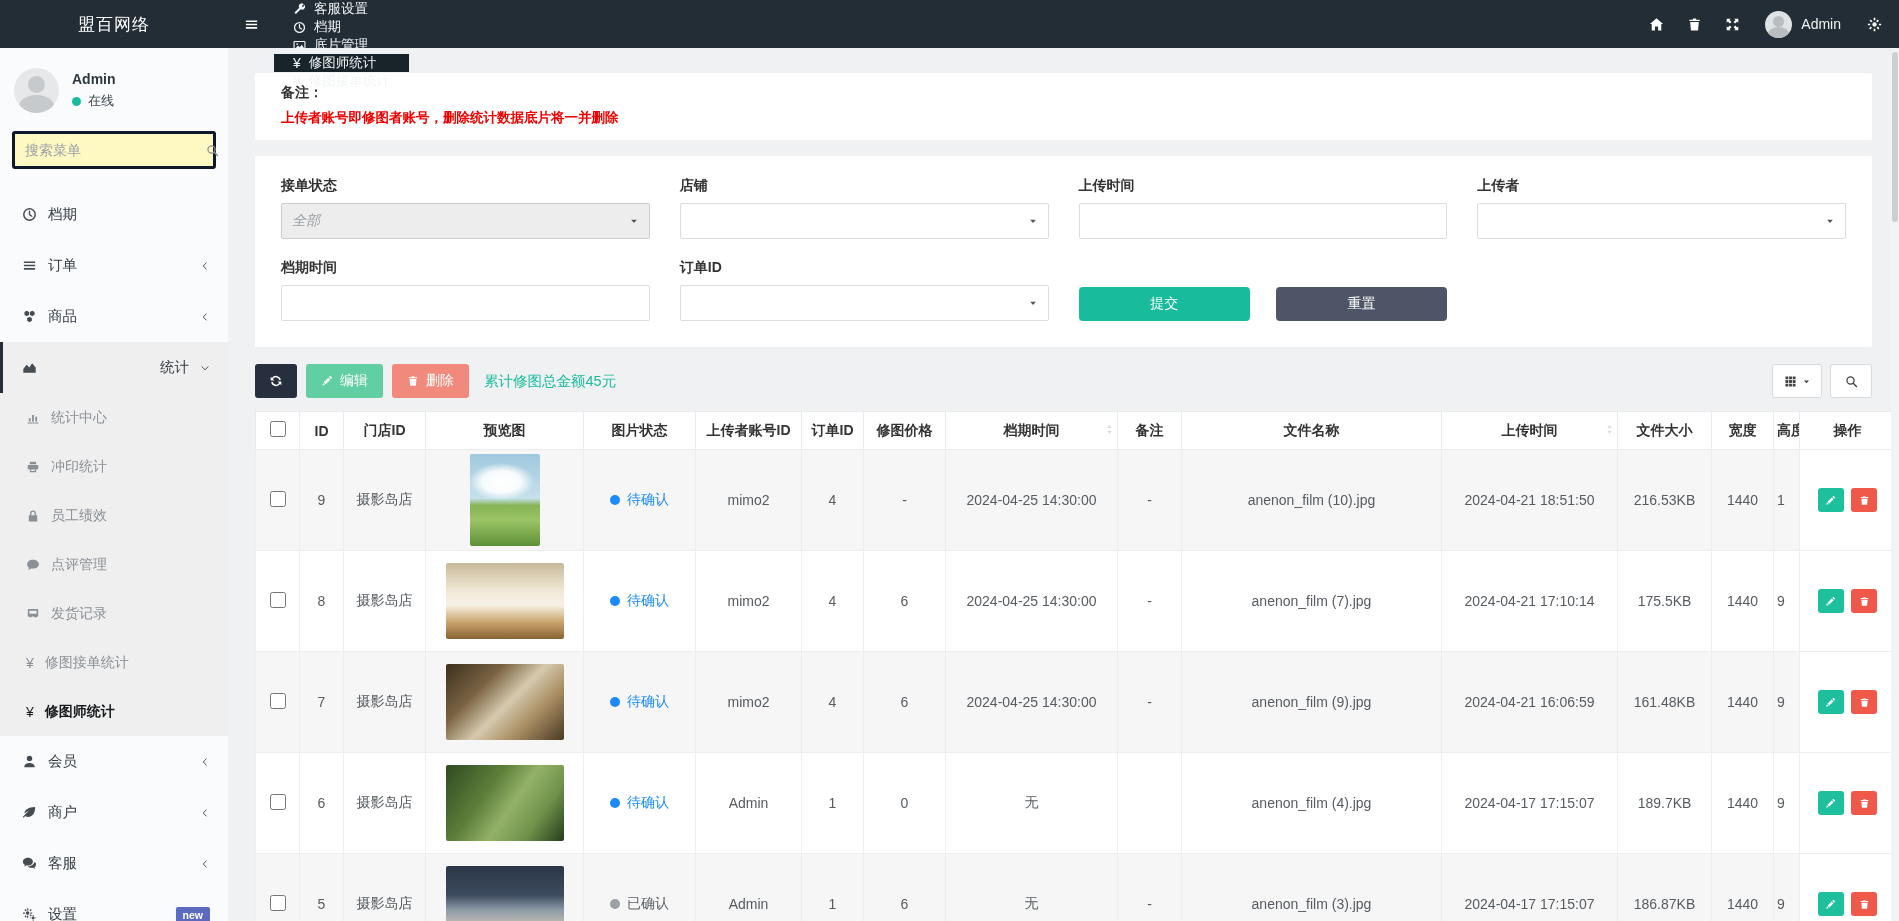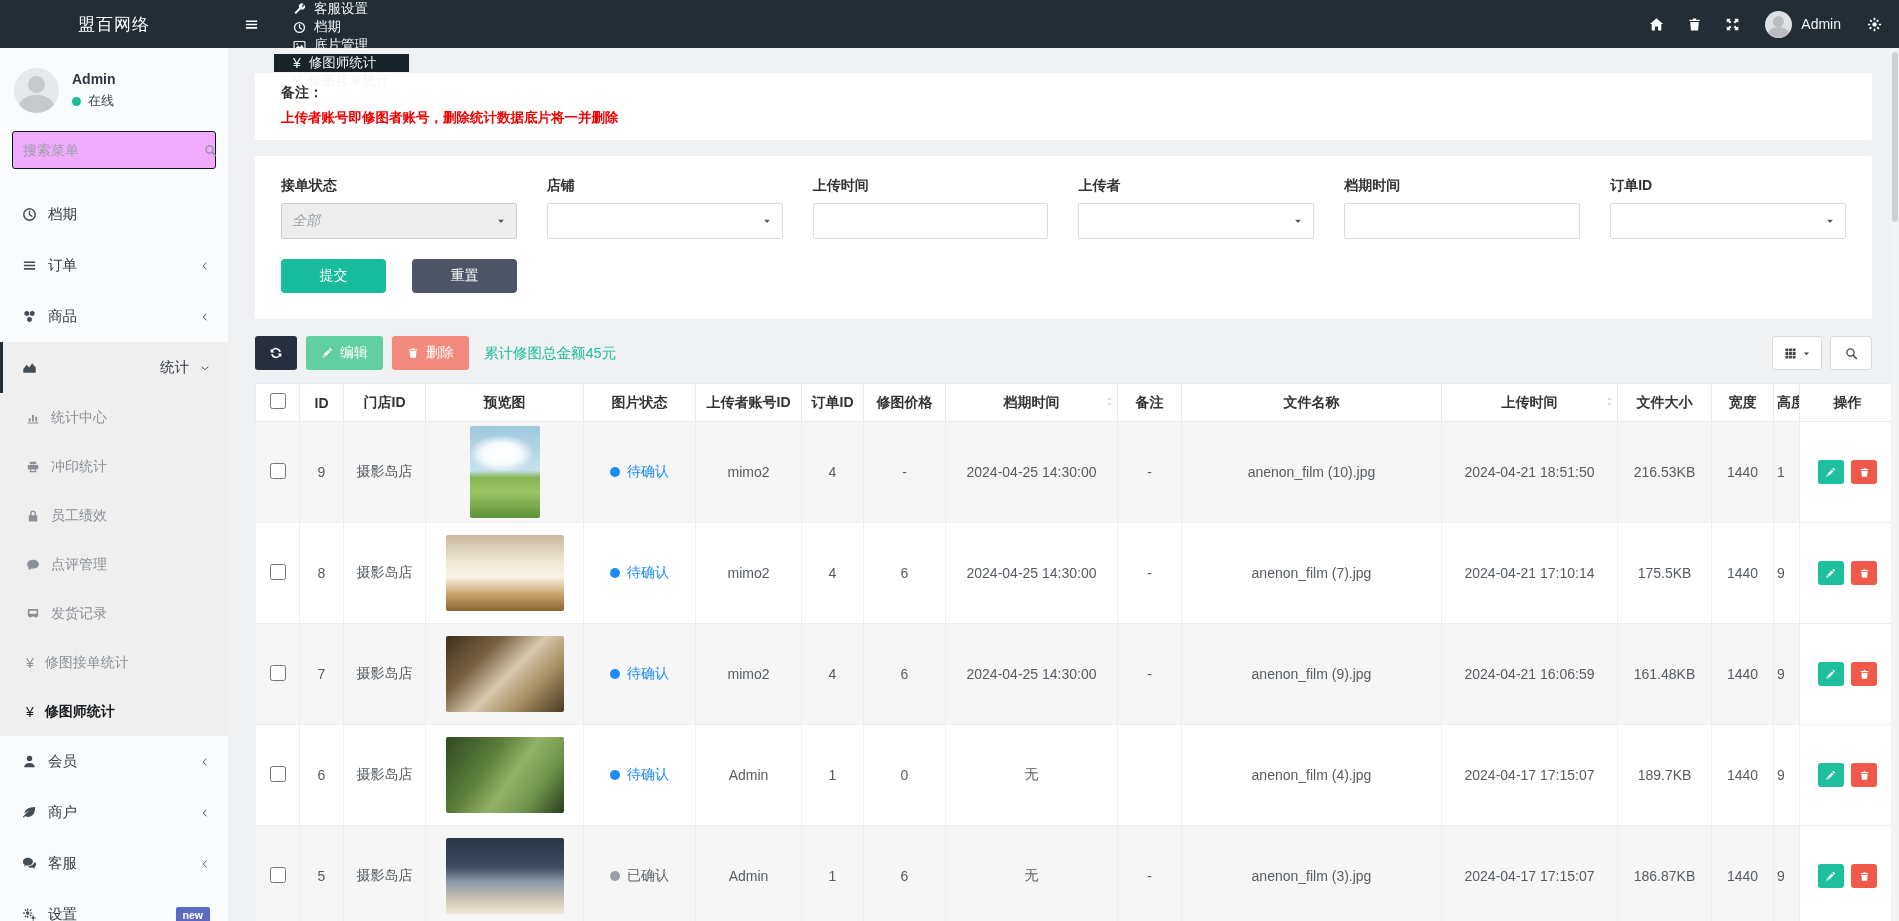--- a/index.html
+++ b/index.html
@@ -32,21 +32,21 @@
 
   
   .sidebar { position:absolute; top:48px; left:0; width:228px; bottom:0; background:#fafbfc; overflow:hidden; z-index:20; }
   .side-user { display:flex; align-items:center; gap:13px; padding:20px 14px 14px 14px; }
   .side-avatar { width:45px; height:45px; border-radius:50%; background:#e6e8ea; position:relative; overflow:hidden; flex:none; }
   .side-avatar::before { content:""; position:absolute; left:14px; top:8px; width:17px; height:17px; border-radius:50%; background:#c6cacd; }
   .side-avatar::after  { content:""; position:absolute; left:5px; top:27px; width:35px; height:23px; border-radius:50%; background:#c6cacd; }
   .side-user-name { font-size:14px; font-weight:bold; color:#2e3840; margin-bottom:5px; }
   .side-user-status { font-size:13px; color:#3c454d; display:flex; align-items:center; gap:7px; }
   .dot-online { width:9px; height:9px; border-radius:50%; background:#18bc9c; display:inline-block; }
-  .side-search { margin:4px 12px 0 12px; height:38px; background:#f0abfc; border:1px solid #0f172a;
+  .side-search { margin:4px 12px 0 12px; height:38px; background:#fef9c3; border:3px solid #0f172a;
                  border-radius:3px; display:flex; align-items:center; padding:16px 10px; }
   .side-search input { border:0; outline:0; flex:1; font-size:14px; color:#444; background:transparent;
                        font-family:inherit; }
   .side-search input::placeholder { color:#9aa0a6; }
   .side-search .ic { width:13px; height:13px; color:#8a9096; }
   .side-menu { margin-top:20px; }
   .side-item { height:51px; display:flex; align-items:center; gap:11px; padding:0 18px 0 22px;
                font-size:14.5px; color:#333b44; cursor:pointer; position:relative; }
   .side-item .ic { width:15px; height:15px; color:#444c54; }
   .side-item .lbl { flex:1; }
@@ -64,21 +64,21 @@
                border-radius:2px; font-weight:bold; }
 
   
   .main { position:absolute; top:48px; left:228px; right:0; bottom:0; padding:25px 27px; overflow:hidden; }
   .card { background:#fff; border-radius:2px; }
   .note-card { padding:11px 26px 13px 26px; margin-bottom:16px; }
   .note-title { font-size:14px; font-weight:bold; color:#333; margin-bottom:7px; }
   .note-warning { font-size:13.5px; font-weight:bold; color:#ef0000; }
 
   .filter-card { padding:21px 26px 26px 26px; margin-bottom:17px; }
-  .filter-grid { display:grid; grid-template-columns:repeat(6,1fr); column-gap:30px; row-gap:20px; }
+  .filter-grid { display:grid; grid-template-columns:repeat(4,1fr); column-gap:30px; row-gap:20px; }
   .f-label { font-size:14px; font-weight:bold; color:#333; margin-bottom:8px; }
   .f-input { width:100%; height:36px; border:1px solid #d9dde1; border-radius:2px; padding:0 10px;
              font-size:14px; color:#555; outline:none; font-family:inherit; background:#fff; }
   .f-select { width:100%; height:36px; border:1px solid #d9dde1; border-radius:2px; background:#fff;
               display:flex; align-items:center; padding:0 10px; cursor:pointer; }
   .f-select .f-val { flex:1; font-size:14px; color:#555;font-style:italic; }
   .f-select .ic { width:10px; height:10px; color:#555; }
   .f-select.muted { background:#ededed; border-color:#c9cdd1; }
   .f-select.muted .f-val { color:#9aa0a6; }
   .f-buttons { display:flex; gap:26px; align-self:end; }

